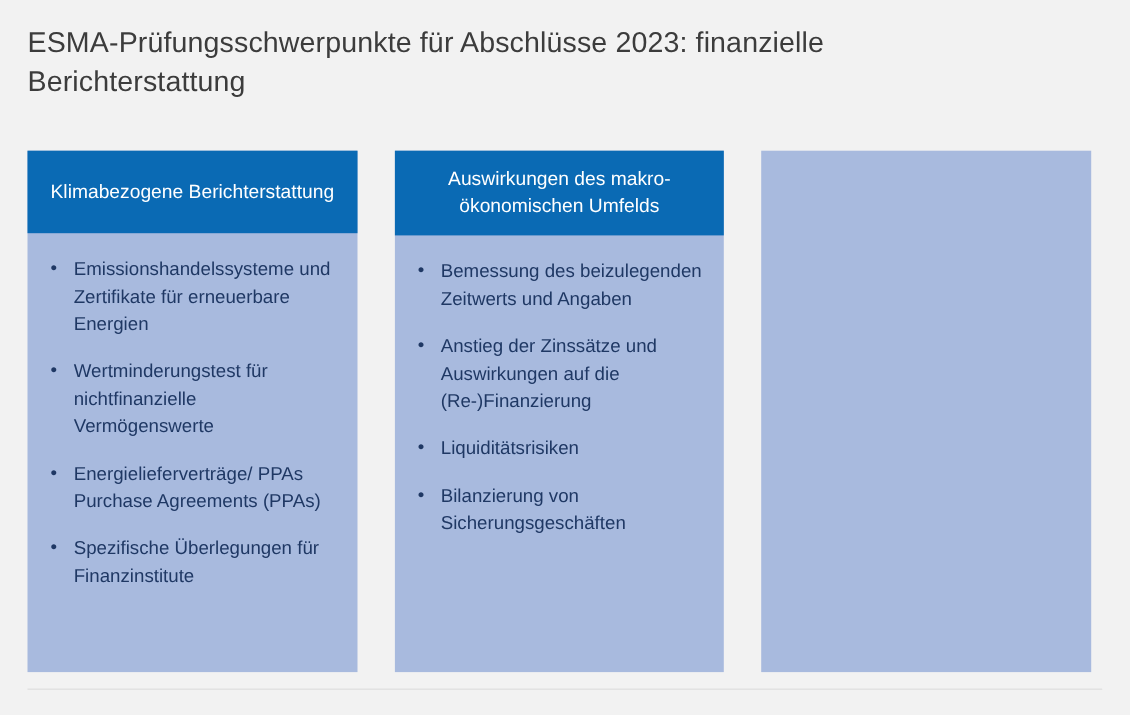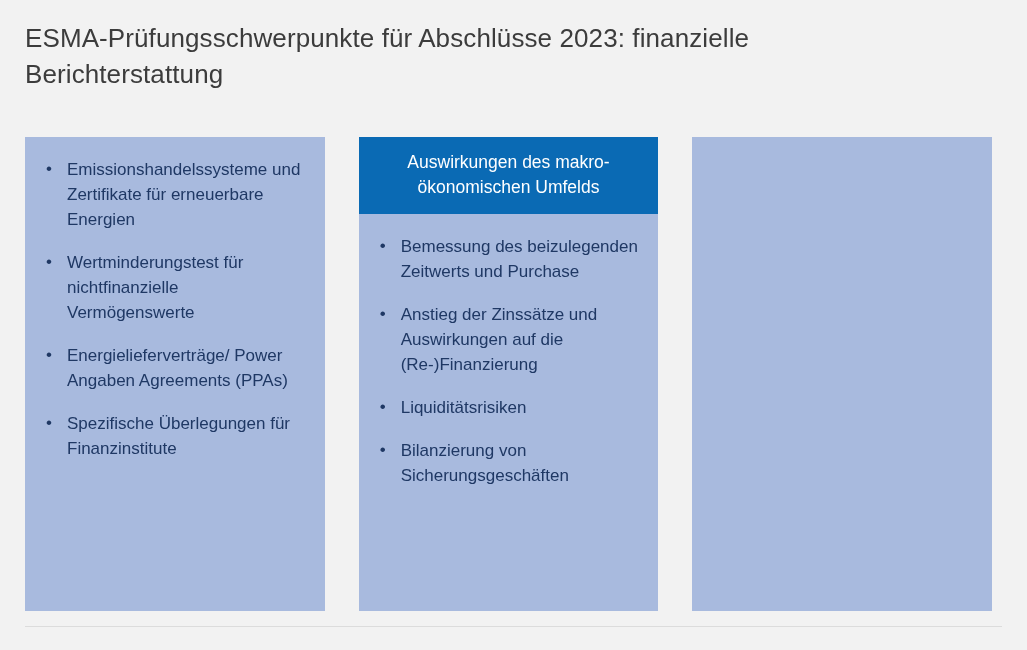--- a/index.html
+++ b/index.html
@@ -106,37 +106,40 @@
 </head>
 <body>
 
 <div class="page">
 
   <div class="title">ESMA-Prüfungsschwerpunkte für Abschlüsse 2023: finanzielle Berichterstattung</div>
 
   <div class="columns">
 
     <div class="card">
+      <div class="card-header">
+        <span>Klimabezogene Berichterstattung</span>
+      </div>
       <div class="card-body">
         <ul class="bullets">
           <li><span>Emissionshandelssysteme und Zertifikate für erneuerbare Energien</span></li>
           <li><span>Wertminderungstest für nichtfinanzielle Vermögenswerte</span></li>
-          <li><span>Energielieferverträge/ Power Angaben Agreements (PPAs)</span></li>
+          <li><span>Energielieferverträge/ PPAs Purchase Agreements (PPAs)</span></li>
           <li><span>Spezifische Überlegungen für Finanzinstitute</span></li>
         </ul>
       </div>
     </div>
 
     <div class="card">
       <div class="card-header">
         <span>Auswirkungen des makro-ökonomischen Umfelds</span>
       </div>
       <div class="card-body">
         <ul class="bullets">
-          <li><span>Bemessung des beizulegenden Zeitwerts und Purchase</span></li>
+          <li><span>Bemessung des beizulegenden Zeitwerts und Angaben</span></li>
           <li><span>Anstieg der Zinssätze und Auswirkungen auf die (Re-)Finanzierung</span></li>
           <li><span>Liquiditätsrisiken</span></li>
           <li><span>Bilanzierung von Sicherungsgeschäften</span></li>
         </ul>
       </div>
     </div>
 
     <div class="card">
     </div>
 

